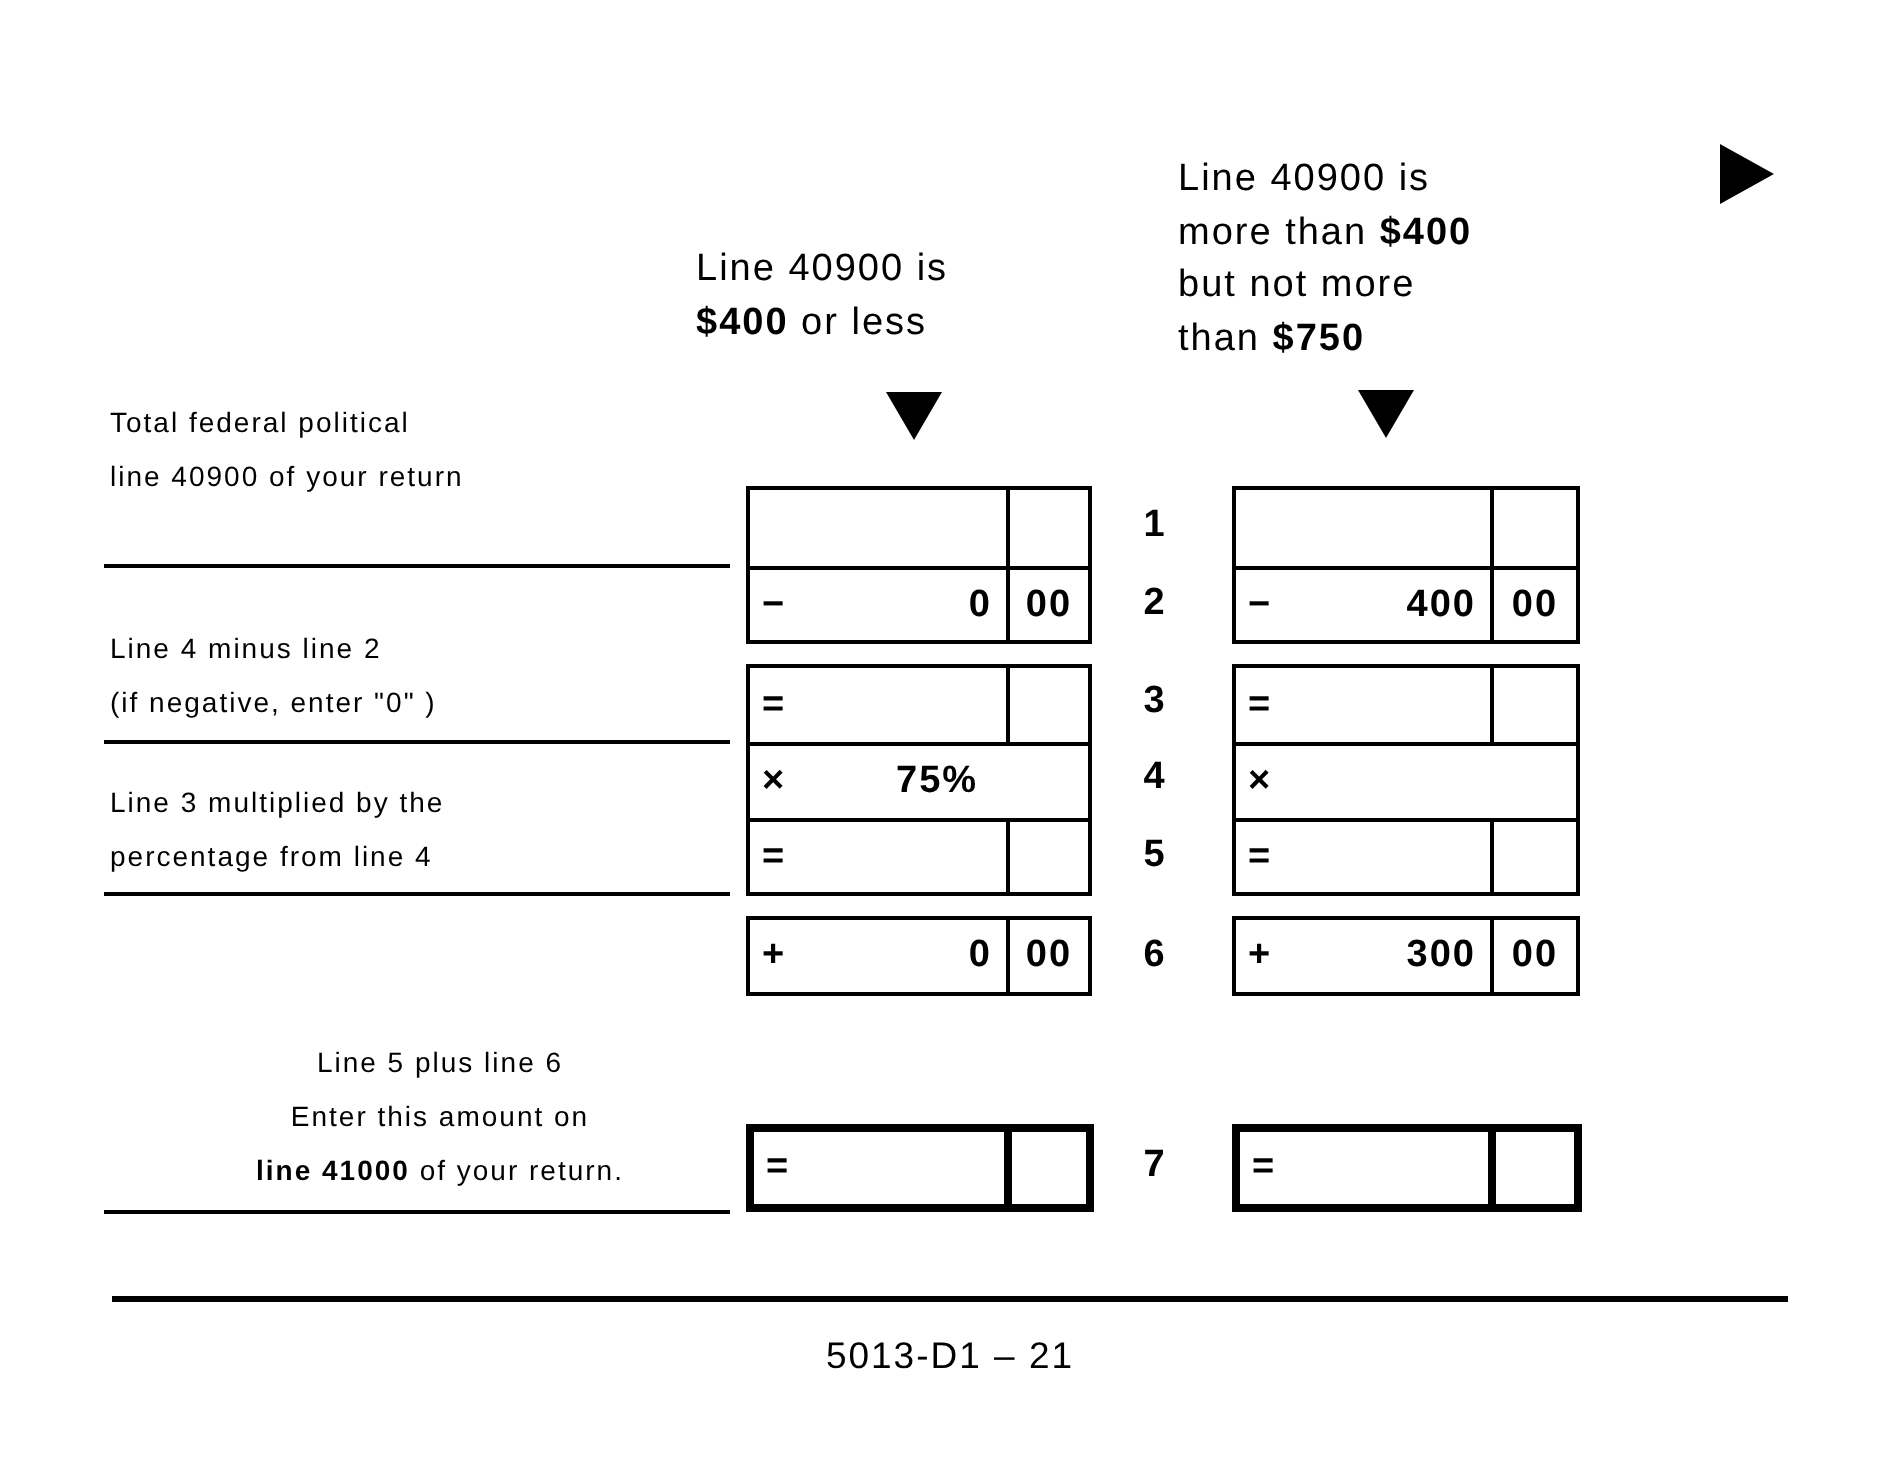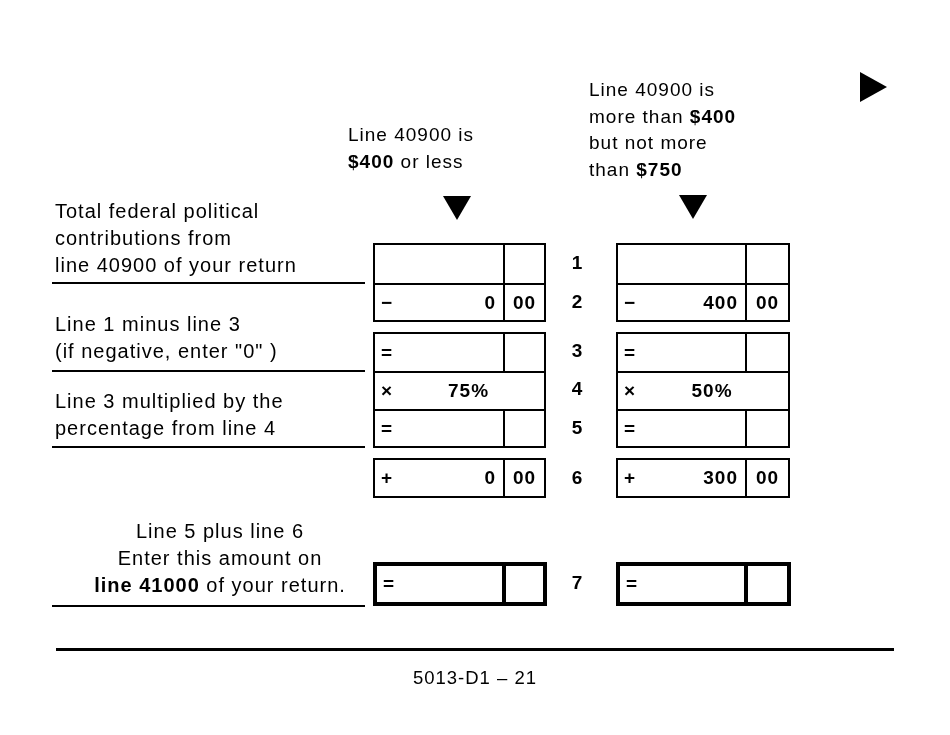--- a/index.html
+++ b/index.html
@@ -6,21 +6,21 @@
   html,body { background:#ffffff; }
   .page {
     position:relative; width:950px; height:735px; background:#ffffff;
     color:#000; font-family:"Liberation Sans", sans-serif; overflow:hidden;
   }
   .hdr {
     position:absolute; text-align:left; font-size:19px; line-height:26.5px;
     letter-spacing:1px;
   }
   .lbl {
-    position:absolute; left:55px; width:330px; font-size:20px; line-height:27px;
+    position:absolute; left:55px; width:330px; font-size:14px; line-height:27px;
     letter-spacing:1px;
   }
   .b { font-weight:bold; }
   .rule { position:absolute; background:#000; height:2px; }
   .tri-down {
     position:absolute; width:0; height:0;
     border-left:14px solid transparent; border-right:14px solid transparent;
     border-top:24px solid #000;
   }
   .tri-right {
@@ -74,25 +74,24 @@
     <div><span>more than </span><span class="b">$400</span></div>
     <div>but not more</div>
     <div><span>than </span><span class="b">$750</span></div>
   </div>
 
   <div class="tri-down" style="left:443px; top:196px;"></div>
   <div class="tri-down" style="left:679px; top:195px;"></div>
 
   <div class="lbl" style="top:198px;">
     <div>Total federal political</div>
-    <div>contributions from</div>
     <div>line 40900 of your return</div>
   </div>
   <div class="lbl" style="top:311px;">
-    <div>Line 1 minus line 3</div>
+    <div>Line 4 minus line 2</div>
     <div>(if negative, enter "0" )</div>
   </div>
   <div class="lbl" style="top:388px;">
     <div>Line 3 multiplied by the</div>
     <div>percentage from line 4</div>
   </div>
   <div class="lbl" style="top:518px;text-align:center;">
     <div>Line 5 plus line 6</div>
     <div>Enter this amount on</div>
     <div><span class="b">line 41000</span><span> of your return.</span></div>
@@ -182,21 +181,20 @@
   <div class="grp col2" style="left:616px; top:332px; width:174px; height:116px;">
     <div class="brow" style="height:37px;">
       <div class="cmain">
         <span class="op">=</span>
       </div>
       <div class="ccents"></div>
     </div>
     <div class="brow" style="height:38px;">
       <div class="cmain">
         <span class="op">×</span>
-        <span class="pval">50%</span>
       </div>
     </div>
     <div class="brow" style="height:37px;">
       <div class="cmain">
         <span class="op">=</span>
       </div>
       <div class="ccents"></div>
     </div>
   </div>
 

